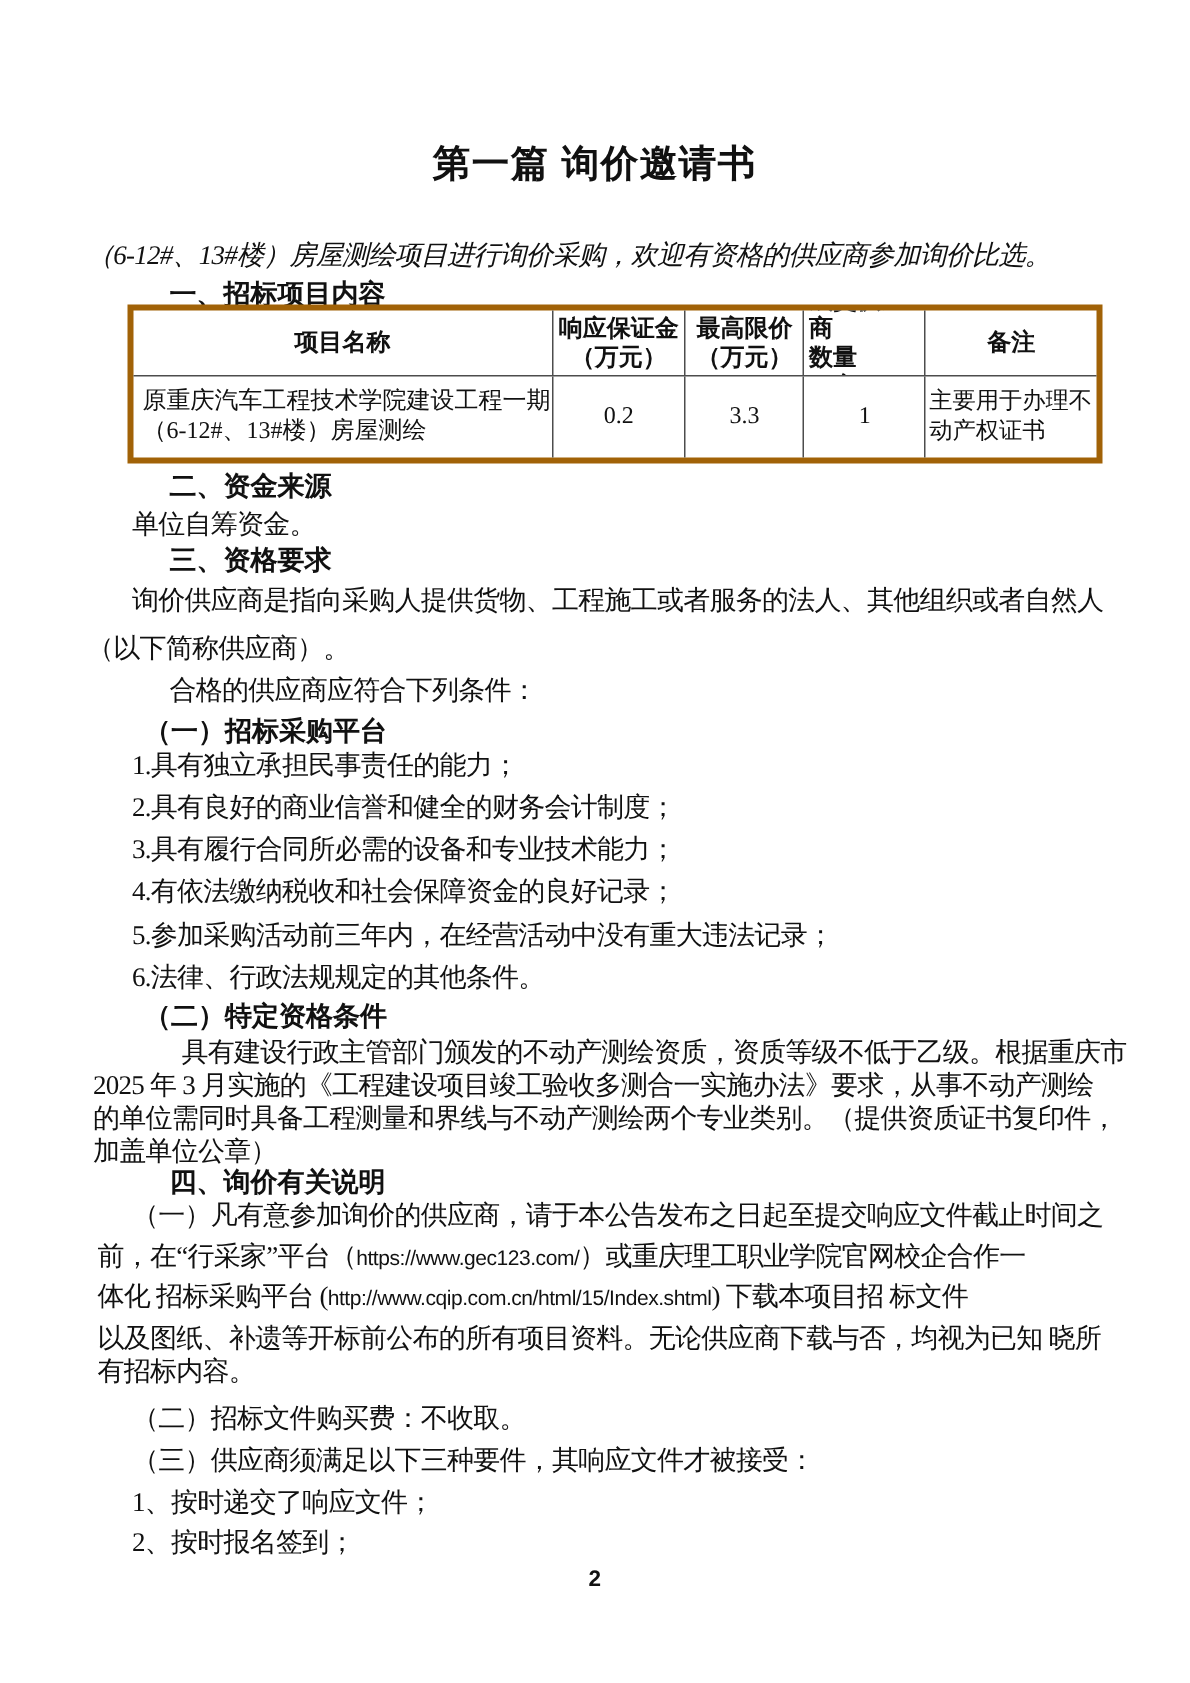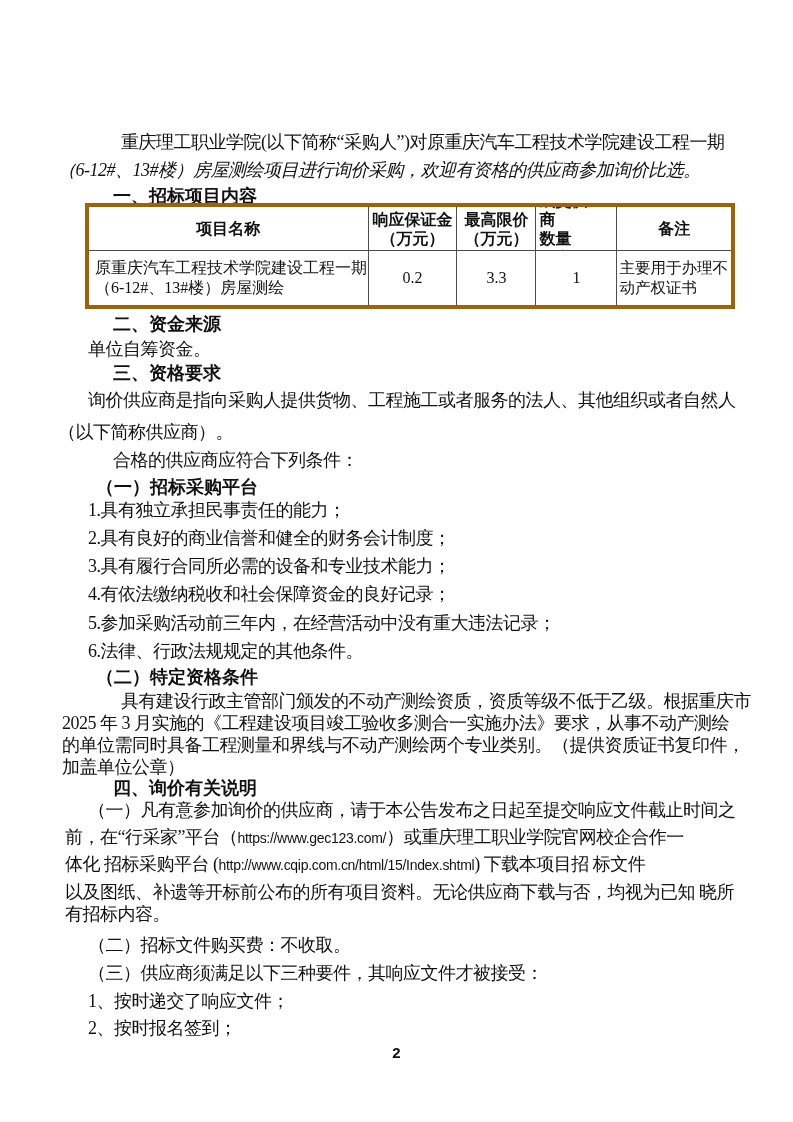--- a/index.html
+++ b/index.html
@@ -74,22 +74,22 @@
     text-align:center;
     font-family:"Liberation Sans","DejaVu Sans",sans-serif;
     font-size:15px;font-weight:600;color:#111;
   }
 </style>
 </head>
 <body>
 
 <div id="page">
 
+  <div class="title">第一篇 询价邀请书</div>
 
-  <div class="line" style="left:121px;top:131px;">重庆理工职业学院(以下简称“采购人”)对原重庆汽车工程技术学院建设工程一期</div>
   <div class="line" style="left:58px;top:159px;font-style:italic;">（6-12#、13#楼）房屋测绘项目进行询价采购，欢迎有资格的供应商参加询价比选。</div>
 
   <div class="line hei" style="left:113px;top:185px;">一、招标项目内容</div>
 
   <div class="tbl">
     <div class="tr header">
       <div class="td c1">
         <div class="th">项目名称</div>
       </div>
       <div class="td c2">

